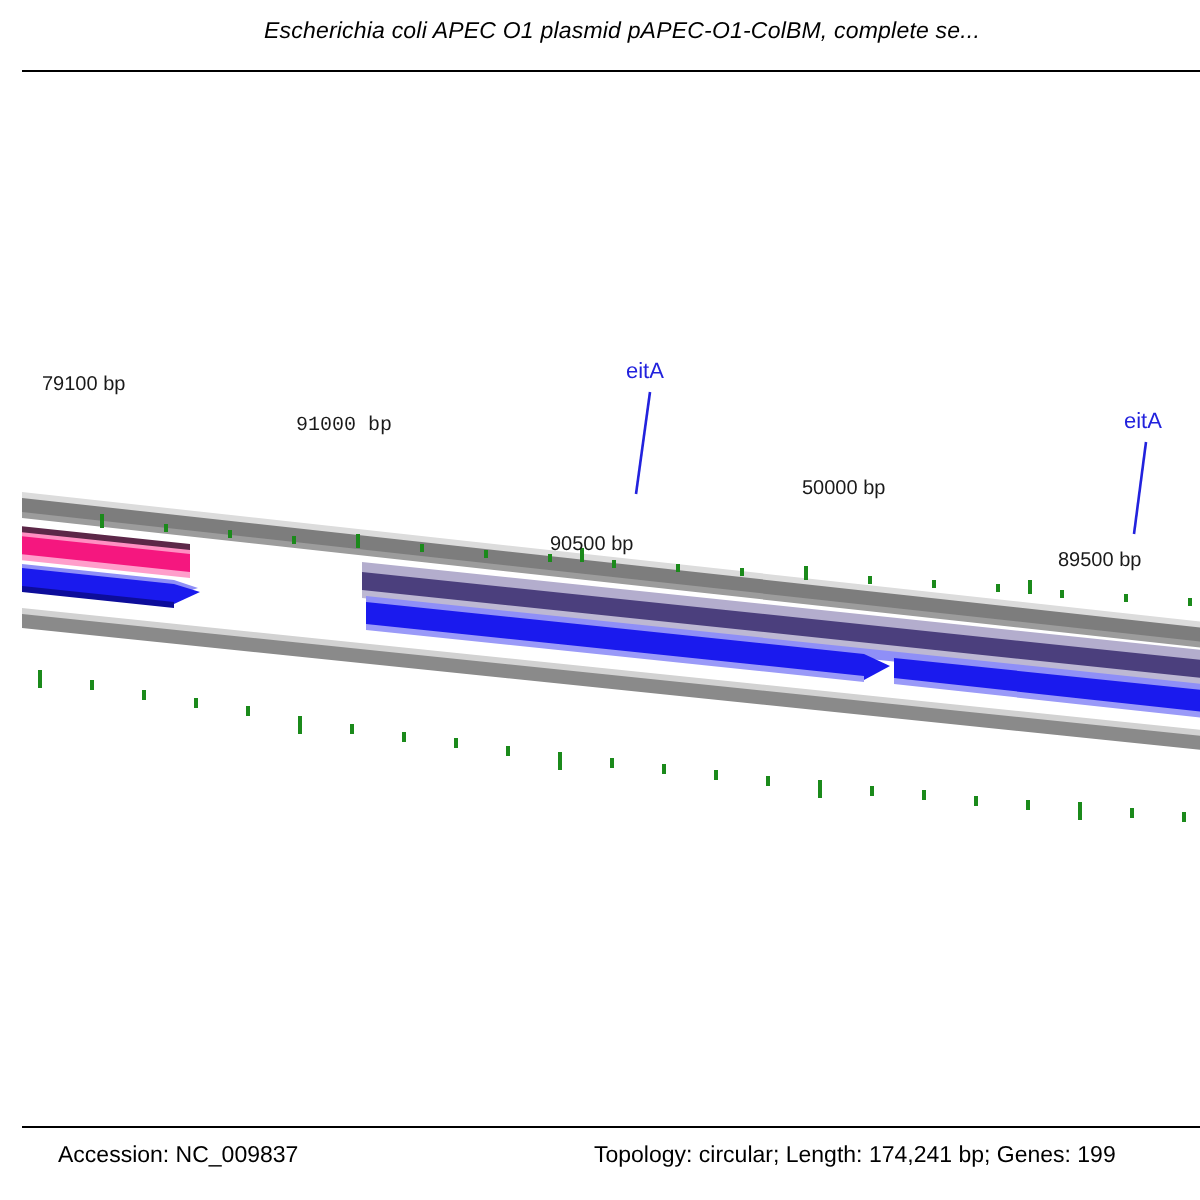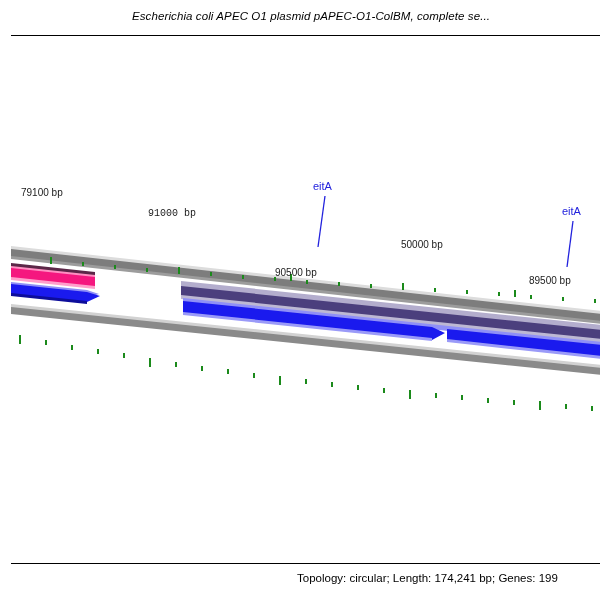--- a/index.html
+++ b/index.html
@@ -188,15 +188,16 @@
     <div class="bp-label" style="left:264px; top:190px;margin-top:41px;">90500 bp</div>
     <div class="bp-label" style="left:390px; top:203px;">50000 bp</div>
     <div class="bp-label" style="left:518px; top:216px;margin-top:23px;">89500 bp</div>
 
     <div class="gene-label" style="left:302px; top:144px;">eitA</div>
     <div class="gene-label" style="left:551px; top:169px;">eitA</div>
 
   </div>
 
   <div class="footer-rule"></div>
+  <div id="accession">Accession: NC_009837</div>
   <div id="topology">Topology: circular; Length: 174,241 bp; Genes: 199</div>
 
 </div>
 
 </body></html>

